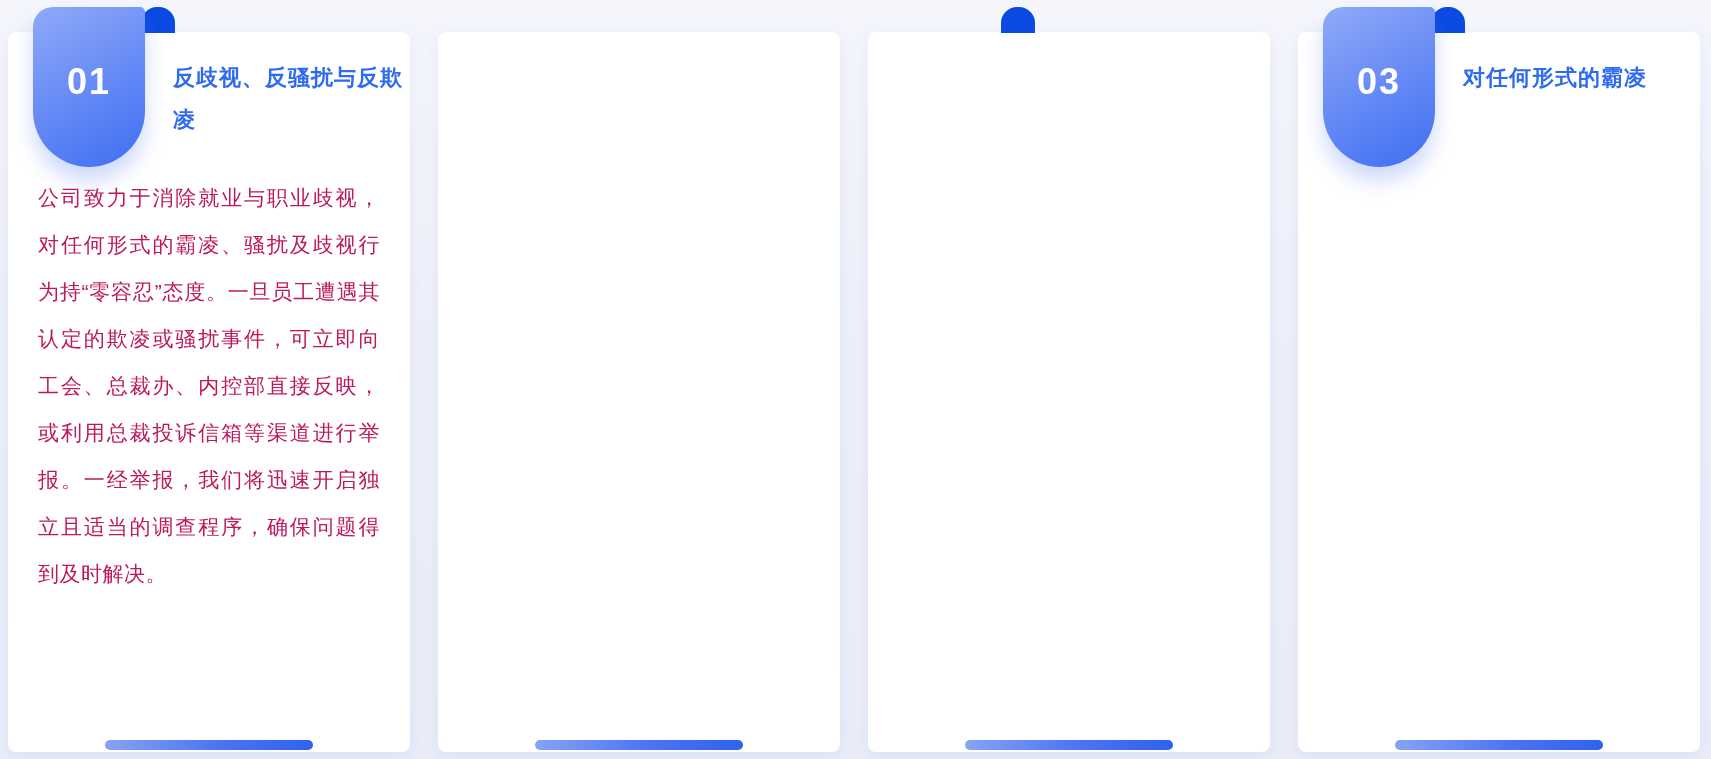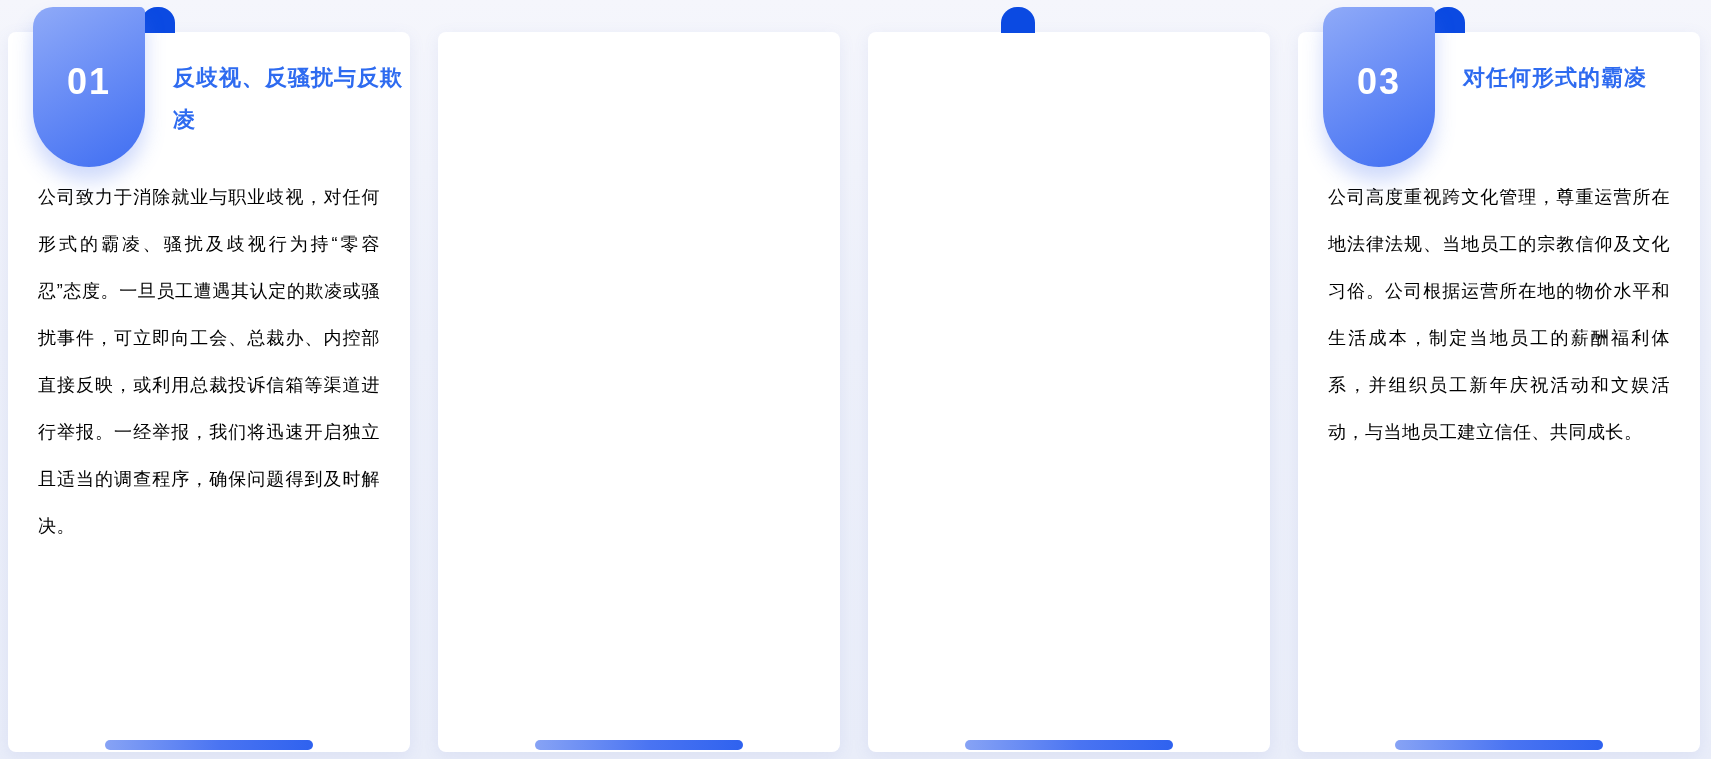--- a/index.html
+++ b/index.html
@@ -68,24 +68,24 @@
     margin: 0;
     font-size: 22px;
     font-weight: bold;
     line-height: 42px;
     letter-spacing: 1px;
     color: #2e6bf0;
   }
   .card-body {
     margin: 27px 0 0 0;
     padding: 0 30px;
-    font-size: 18px;
+    font-size: 21px;
     line-height: 47px;
     letter-spacing: 0.5px;
-    color: #000000;
+    color: #be185d;
     text-align: justify;
   }
   .accent-underline {
     position: absolute;
     bottom: 2px;
     left: 50%;
     transform: translateX(-50%);
     width: 208px;
     height: 10px;
     border-radius: 5px;
@@ -121,17 +121,16 @@
   </div>
 
   <div class="card">
     <div class="card-header">
       <div class="ribbon-fold"></div>
       <div class="ribbon-body">
         <span class="ribbon-number">03</span>
       </div>
       <h3 class="card-title">对任何形式的霸凌</h3>
     </div>
-    <p class="card-body">公司高度重视跨文化管理，尊重运营所在地法律法规、当地员工的宗教信仰及文化习俗。公司根据运营所在地的物价水平和生活成本，制定当地员工的薪酬福利体系，并组织员工新年庆祝活动和文娱活动，与当地员工建立信任、共同成长。</p>
     <div class="accent-underline"></div>
   </div>
 
 </div>
 
 </body></html>

